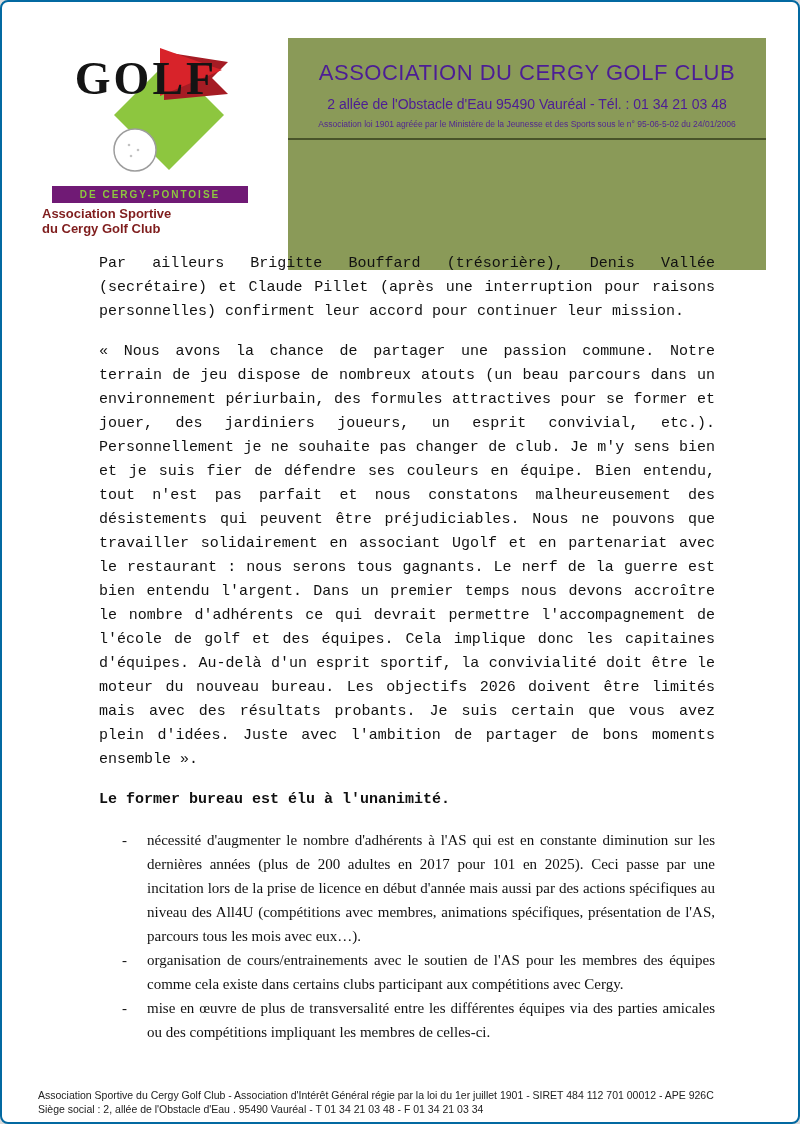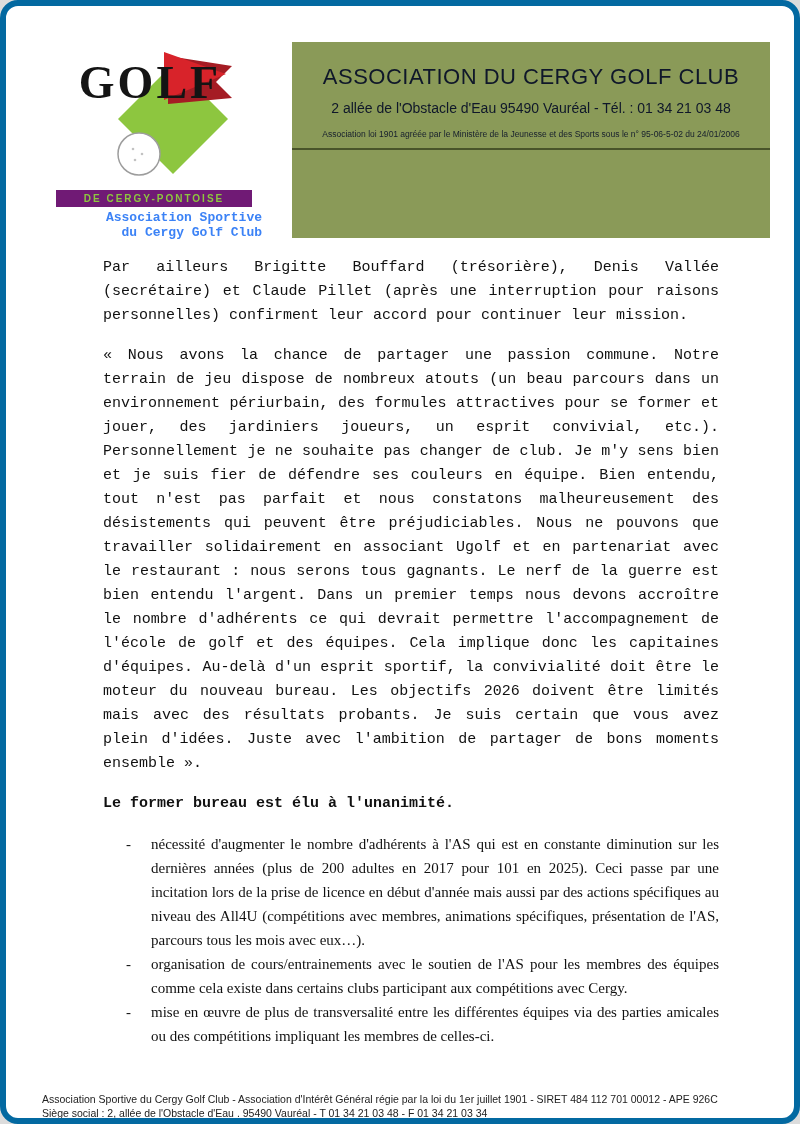--- a/index.html
+++ b/index.html
@@ -1,52 +1,52 @@
 <!DOCTYPE html>
 <html><head>
 <meta charset="utf-8">
 <style>
   * { box-sizing: border-box; }
   html,body { margin:0; padding:0; background:#dcdcdc; }
   .page {
     position:relative; width:800px; height:1124px; margin:0 auto;
-    background:#ffffff; border:6px solid #0369a1; border-radius:18px;
+    background:#ffffff; border:2px solid #0369a1; border-radius:8px;
     overflow:hidden; font-family:"Liberation Serif", serif; color:#111;
   }
 
   
   .logo-box {
     position:absolute; left:40px; top:36px; width:216px; height:196px;
     background:#fff;
   }
   .logo-svg { position:absolute; left:0; top:0; width:216px; height:148px; }
   .logo-bar {
     position:absolute; left:10px; right:10px; top:148px; height:17px;
     background:#701a75; color:#8dc63f; font-family:"Liberation Sans", sans-serif;
     font-size:10px; font-weight:700; letter-spacing:2px; text-align:center;
     line-height:17px;
   }
   .logo-sub {
-    position:absolute; left:0; right:0; text-align:right; color:#3b82f6;
-    font-family:Liberation Mono, monospace; font-weight:700; font-size:13px;
+    position:absolute; left:0; right:0; text-align:left; color:#7f1d1d;
+    font-family:Liberation Sans, sans-serif; font-weight:700; font-size:13px;
   }
   .logo-sub1 { top:168px; }
   .logo-sub2 { top:183px; }
 
   .banner {
-    position:absolute; left:286px; top:36px; width:478px; height:196px;
-    background:#8a9a58; color:#0f172a; text-align:center;
+    position:absolute; left:286px; top:36px; width:478px; height:232px;
+    background:#8a9a58; color:#4c1d95; text-align:center;
     font-family:"Liberation Sans", sans-serif;
   }
   .banner-title {
     margin:0; padding-top:22px; font-size:22px; font-weight:400;
     letter-spacing:0.5px; white-space:nowrap;
   }
   .banner-address { margin-top:10px; font-size:14px; font-weight:400; }
-  .banner-legal { margin-top:13px; font-size:8.5px; font-weight:400; opacity:0.95; }
+  .banner-legal { margin-top:7px; font-size:8.5px; font-weight:400; opacity:0.95; }
   .banner-divider { margin-top:9px; height:0; border-top:2px solid #49542a; }
 
   
   .doc-body {
     position:absolute; left:97px; top:250px; width:616px;
     font-size:15px; line-height:24px; text-align:justify;
   }
   .doc-body p { margin:0 0 16px 0;font-family:Liberation Mono, monospace; }
   .bold-line { font-weight:700; }
   .bullet { display:flex; padding-left:23px; }

